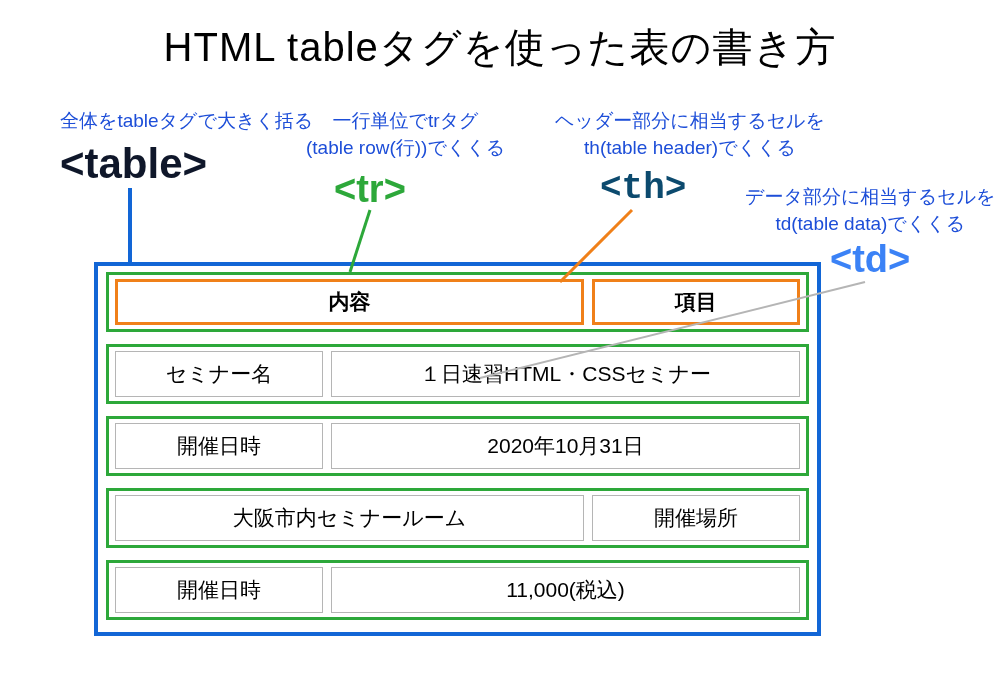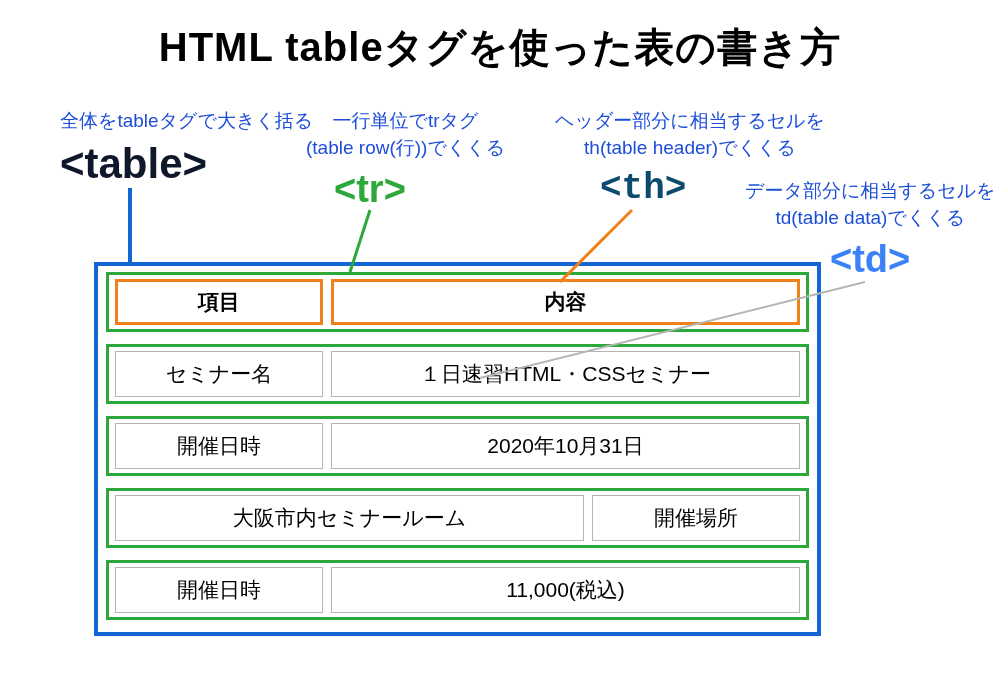--- a/index.html
+++ b/index.html
@@ -7,21 +7,21 @@
       width: 1000px;
       height: 688px;
       font-family: "Hiragino Sans", "Hiragino Kaku Gothic ProN", Meiryo, sans-serif;
       background: #fff;
       position: relative;
       overflow: hidden;
     }
     .title {
       text-align: center;
       font-size: 40px;
-      font-weight: 700;
+      font-weight: 400;
       padding-top: 20px;
       letter-spacing: 1px;
     }
     .annot {
       position: absolute;
       font-size: 19px;
       text-align: center;
       line-height: 1.4;
       color: #1d4ed8;
     }
@@ -87,34 +87,34 @@
 <div class="annot" style="left:306px; top:108px;">
   <span>一行単位でtrタグ</span><br>
   <span>(table row(行))でくくる</span>
 </div>
 
 <div class="annot" style="left:555px; top:108px;">
   <span>ヘッダー部分に相当するセルを</span><br>
   <span>th(table header)でくくる</span>
 </div>
 
-<div class="annot" style="left:745px; top:178px;">
+<div class="annot" style="left:745px; top:184px;">
   <span>データ部分に相当するセルを</span><br>
   <span>td(table data)でくくる</span>
 </div>
 
 <div class="tag-label tag-table" style="left:60px; top:140px;">&lt;table&gt;</div>
 <div class="tag-label tag-tr" style="left:334px; top:168px;">&lt;tr&gt;</div>
 <div class="tag-label tag-th" style="left:600px; top:168px;">&lt;th&gt;</div>
 <div class="tag-label tag-td" style="left:830px; top:238px;">&lt;td&gt;</div>
 
 <div class="table-outer">
   <div class="tr-row">
+    <div class="th-cell col-right">内容</div>
     <div class="th-cell col-left">項目</div>
-    <div class="th-cell col-right">内容</div>
   </div>
   <div class="tr-row">
     <div class="td-cell col-left">セミナー名</div>
     <div class="td-cell col-right">１日速習HTML・CSSセミナー</div>
   </div>
   <div class="tr-row">
     <div class="td-cell col-left">開催日時</div>
     <div class="td-cell col-right">2020年10月31日</div>
   </div>
   <div class="tr-row">

